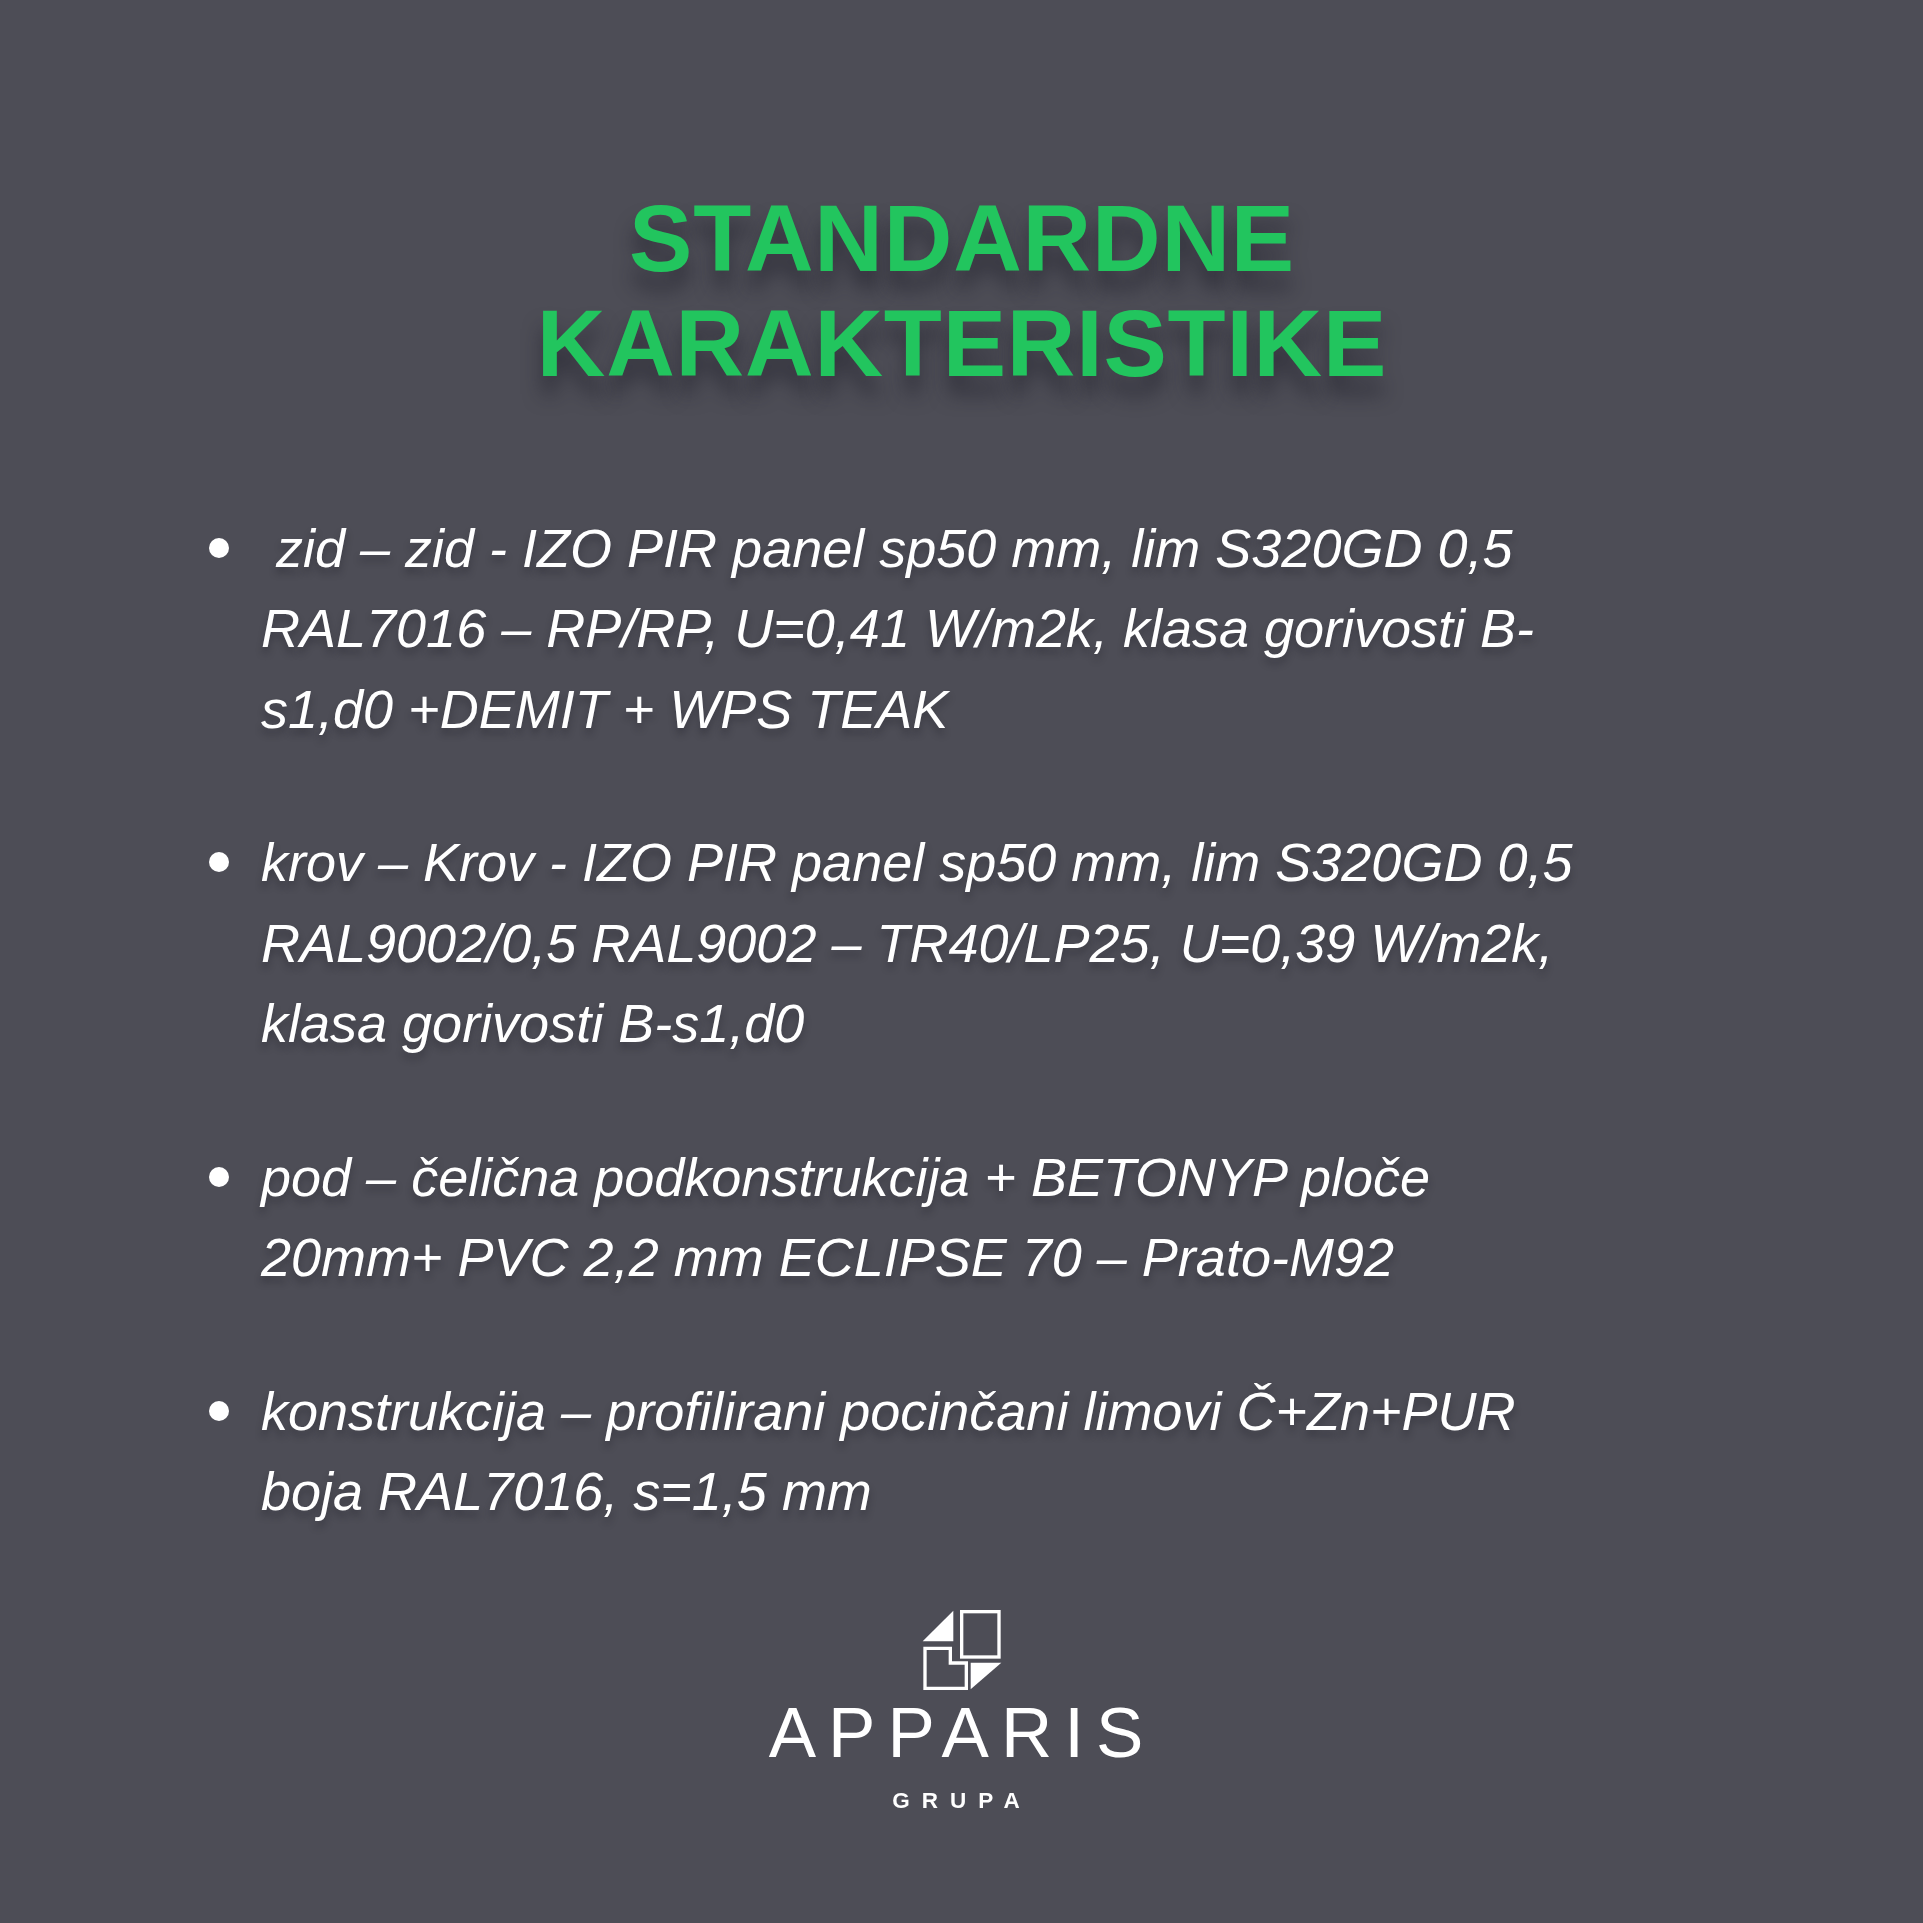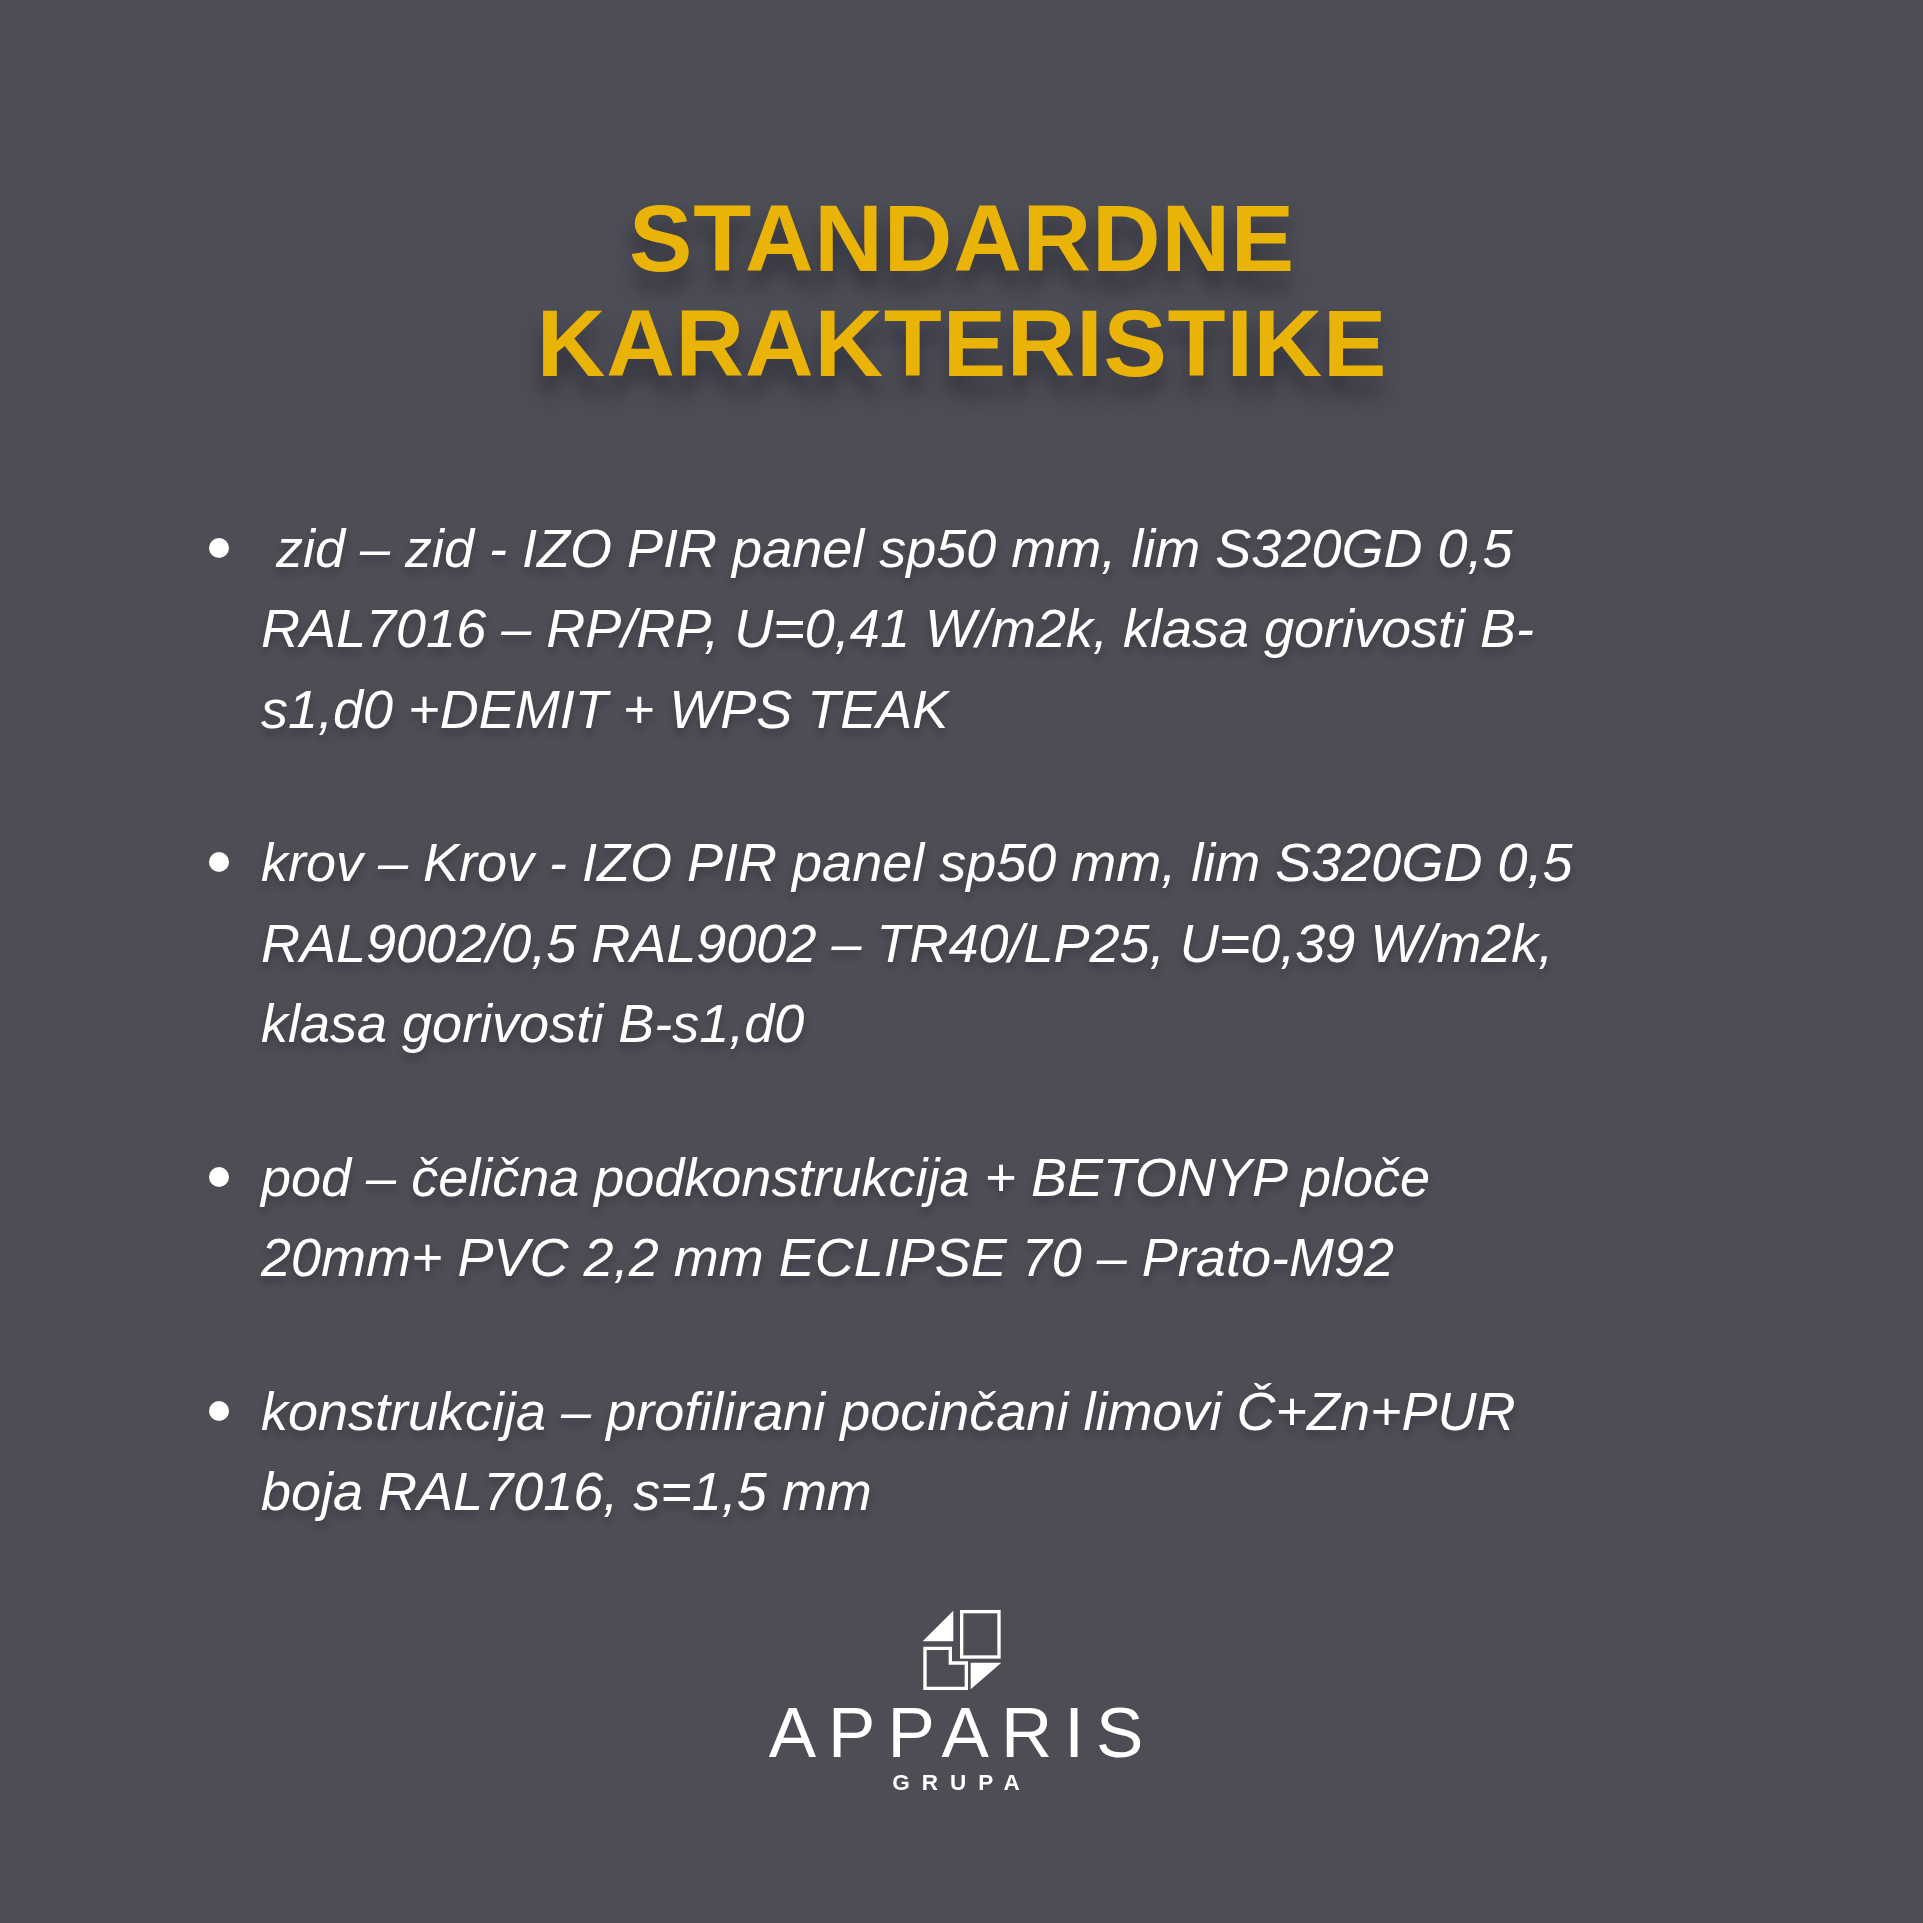--- a/index.html
+++ b/index.html
@@ -20,21 +20,21 @@
     position: relative;
   }
   .title {
     margin: 186px auto 0 auto;
     max-width: 977px;
     text-align: center;
     font-size: 95px;
     line-height: 1.11;
     font-weight: 800;
     letter-spacing: 0.8px;
-    color: #eab308;
+    color: #22c55e;
     text-shadow: 0 18px 19.5px rgba(28, 28, 38, 0.55);
   }
   .bullets {
     list-style: none;
     margin: 111px 0 0 207px;
     padding: 0;
     width: 1380px;
   }
   .bullets li {
     position: relative;
@@ -73,21 +73,21 @@
   }
   .brand {
     margin-top: 6px;
     font-size: 71px;
     font-weight: 400;
     color: #FFFFFF;
     letter-spacing: 12px;
     line-height: 1.05;
   }
   .subbrand {
-    margin-top: 1px;
+    margin-top: 19px;
     font-size: 22.5px;
     font-weight: 600;
     color: #FFFFFF;
     letter-spacing: 12px;
     line-height: 1.0;
   }
 </style>
 </head>
 <body>
 

